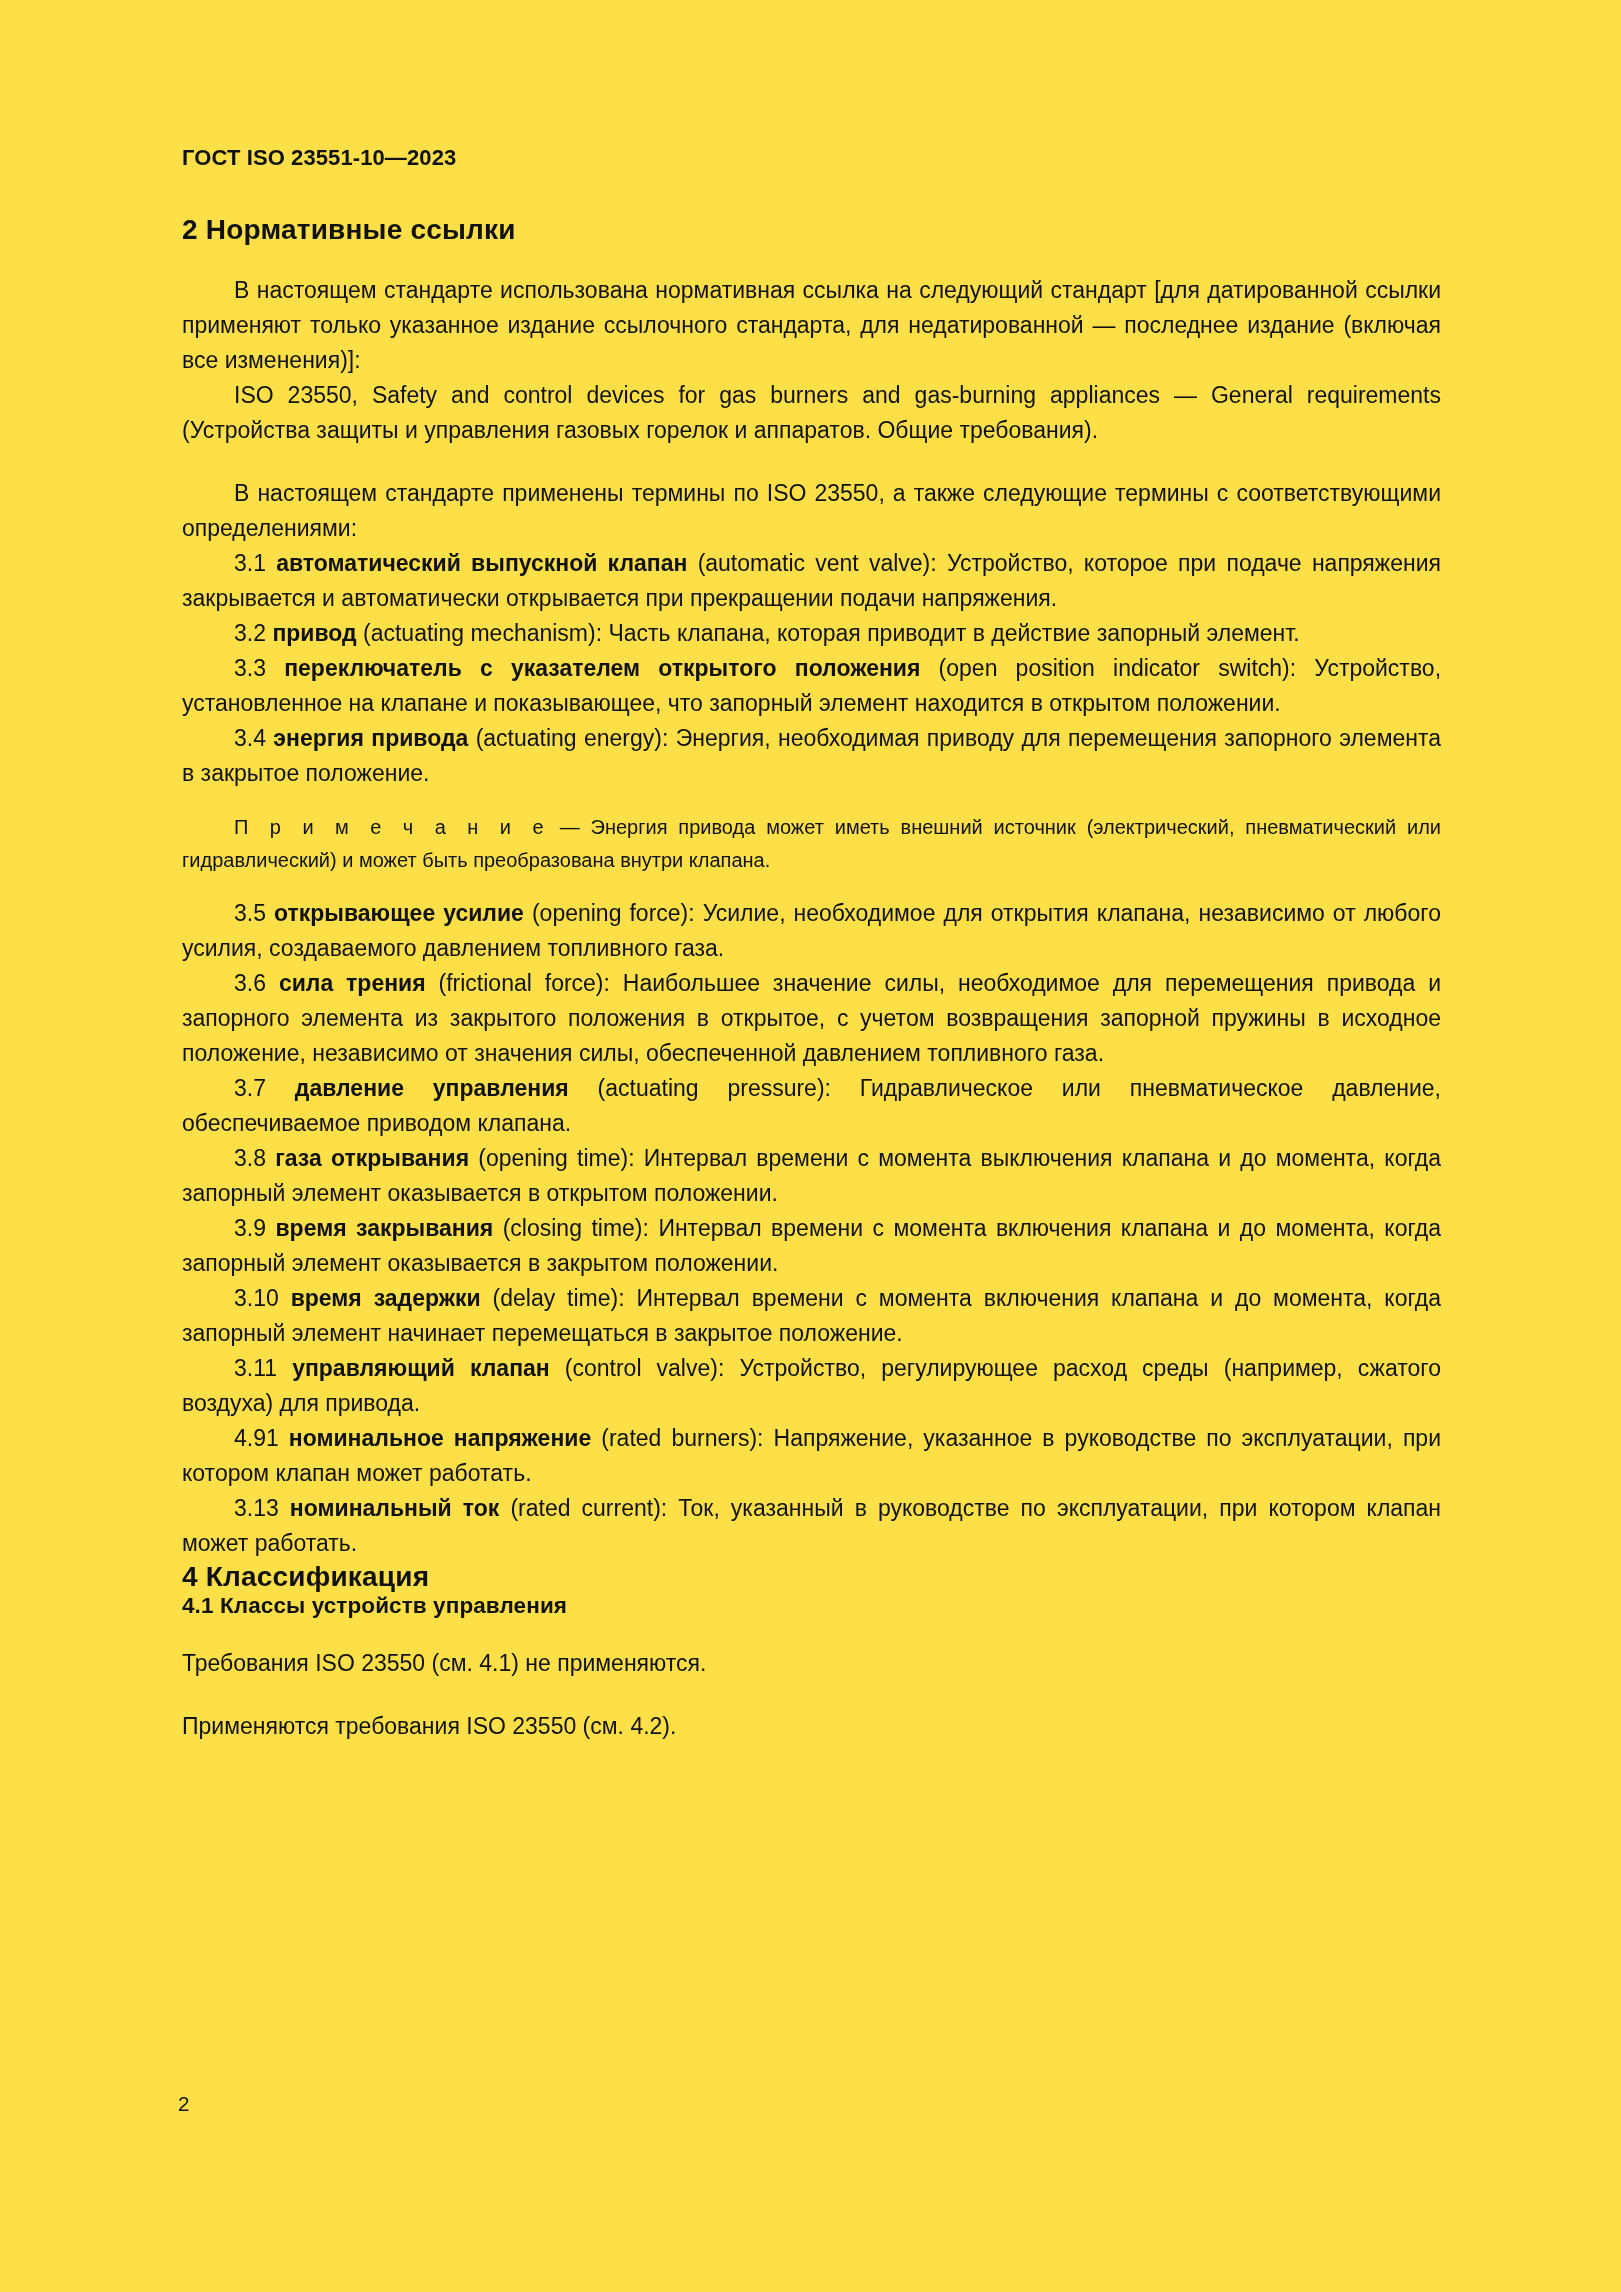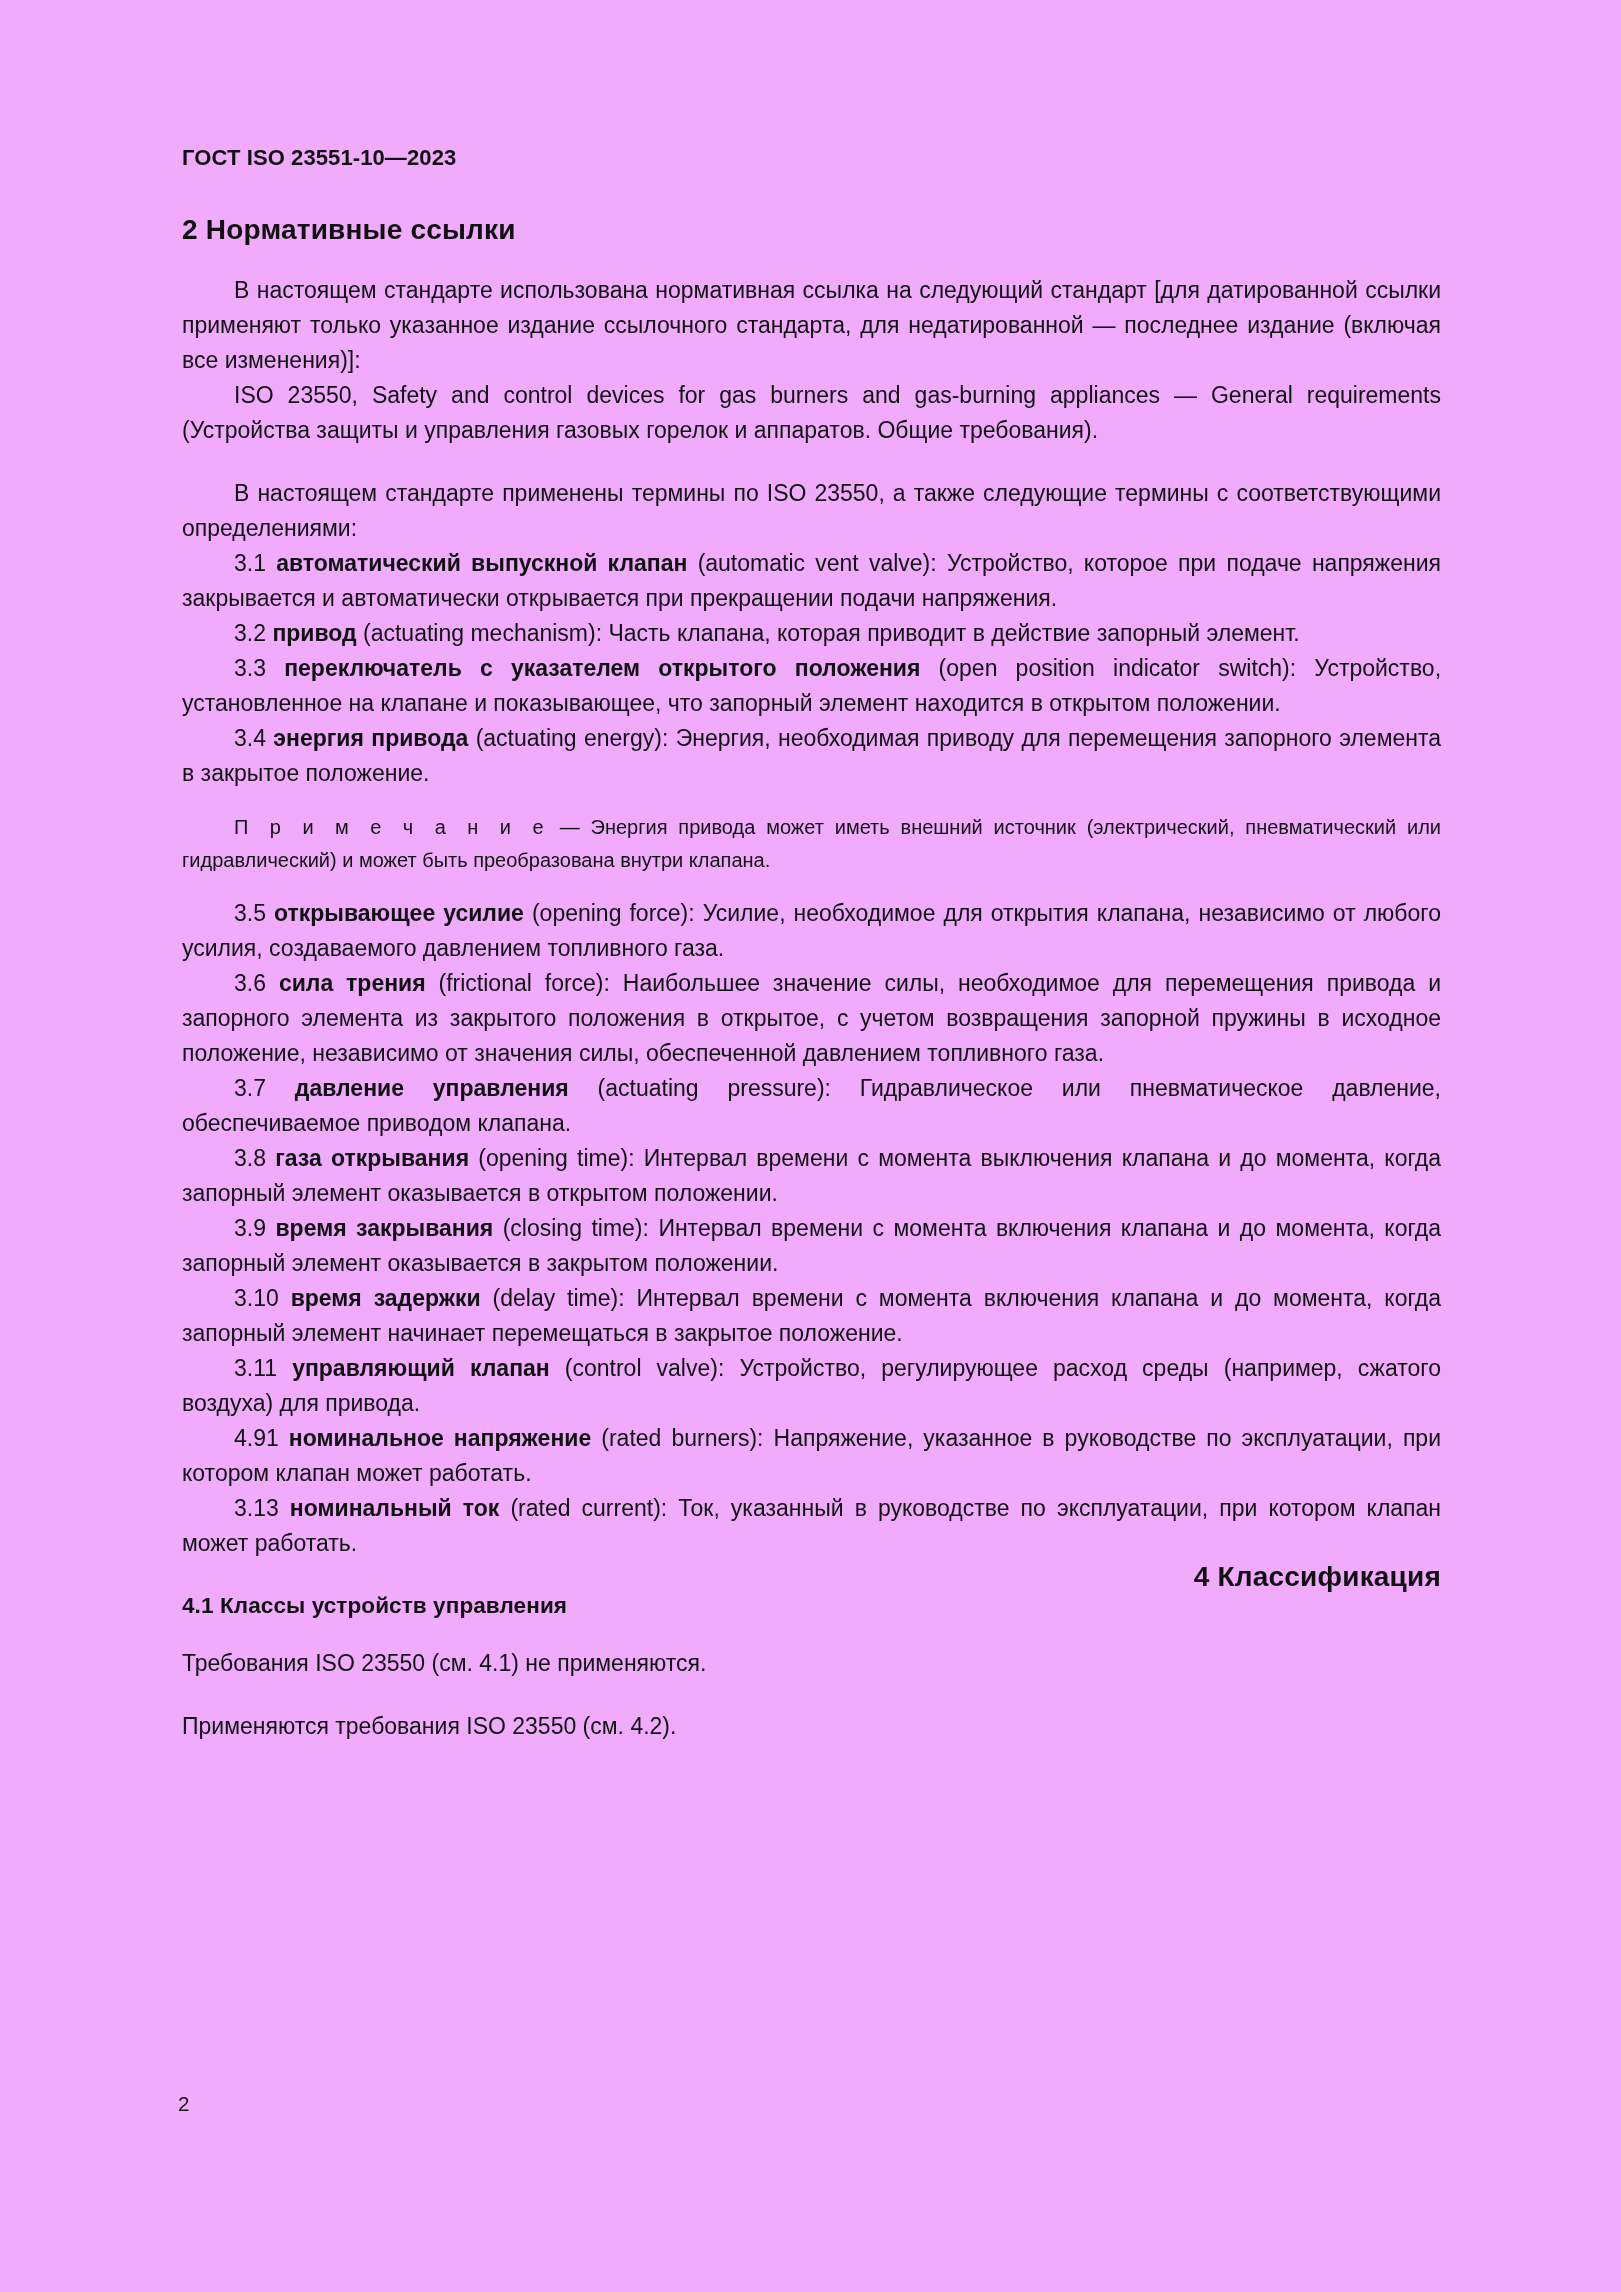--- a/index.html
+++ b/index.html
@@ -4,21 +4,21 @@
 <style>
   html, body {
     margin: 0;
     padding: 0;
     background: #ffffff;
   }
   .page {
     position: relative;
     width: 1621px;
     height: 2293px;
-    background: #f0abfc;
+    background: #fde047;
     font-family: "Liberation Sans", sans-serif;
     color: #111111;
     box-sizing: border-box;
     overflow: hidden;
   }
 
   
   .running-header {
     position: absolute;
     left: 182px;
@@ -39,21 +39,21 @@
 
   h2.clause-title {
     font-size: 28px;
     font-weight: bold;
     margin: 0;
     padding: 0;
     letter-spacing: 0.2px;
   }
   .clause-2-title { margin-top: 0px; }
   .clause-3-title { margin-top: 55px; }
-  .clause-4-title { margin-top: 73px; text-align: right; }
+  .clause-4-title { margin-top: 73px; }
 
   h3.subclause-title {
     font-size: 22.5px;
     font-weight: bold;
     margin: 0;
     padding: 0;
     letter-spacing: 0.1px;
   }
   .sub-4-1 { margin-top: 51px; }
   .sub-4-2 { margin-top: 49px; }

